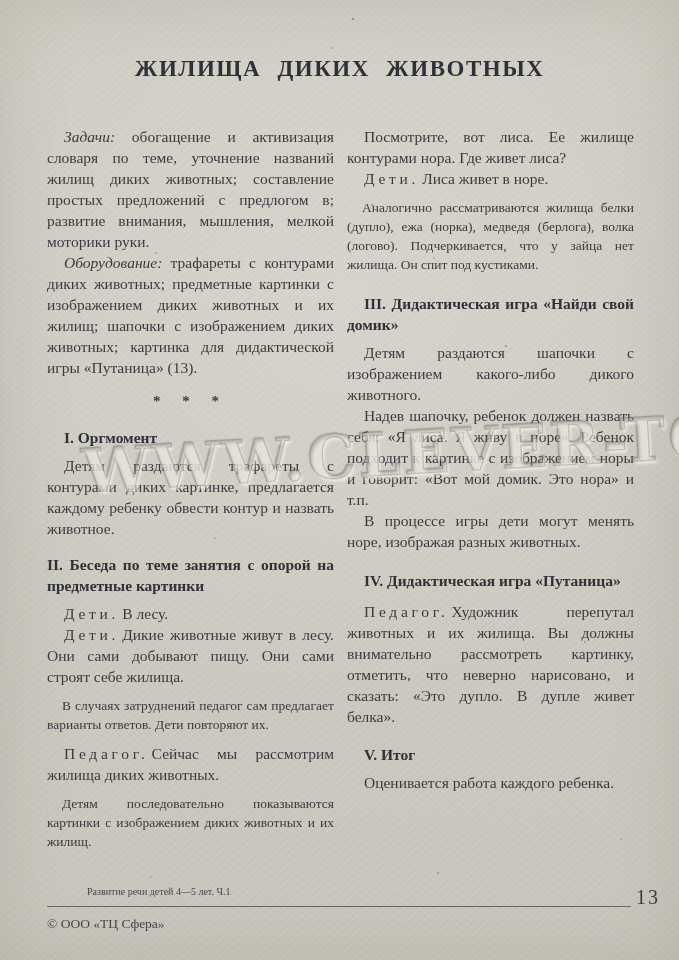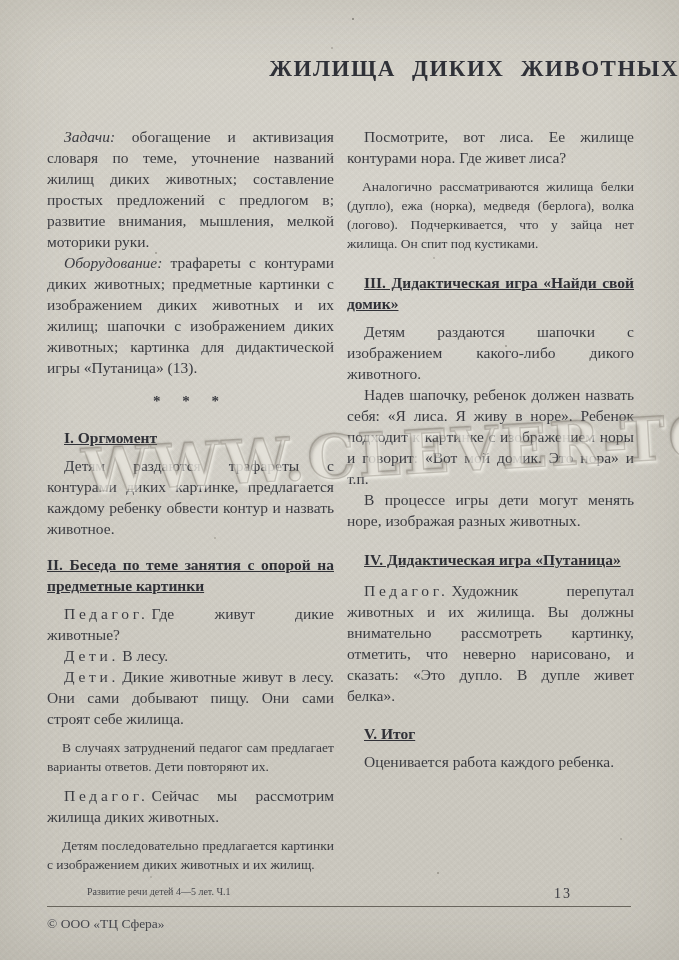--- a/index.html
+++ b/index.html
@@ -47,53 +47,53 @@
     color:rgba(205,201,190,0.10);
     -webkit-text-stroke:1.4px rgba(106,101,90,0.30);
     text-shadow:2px 3px 3px rgba(246,244,236,0.75), -1px -1px 2px rgba(95,90,80,0.22);
     pointer-events:none;
     z-index:3;
   }
   .title {
     position:absolute; top:56px; left:0;
     width:100%;
     margin:0;
-    text-align:right;
+    text-align:center;
     font-size:23px;
     font-weight:bold;
     letter-spacing:1.5px;
     word-spacing:9px;
     color:#2f3138;
   }
   .col {
     position:absolute; top:126px;
     width:287px;
     font-size:15.5px;
     line-height:21px;
     text-align:justify;
     z-index:2;
   }
   .col-left  { left:47px; }
   .col-right { left:347px; }
   .para   { margin:0; text-indent:17px; }
   .lead   { font-style:italic; }
   .sep    { margin:13px 0 8px; text-align:center; text-indent:0; letter-spacing:9px; font-weight:bold; font-size:15px; }
-  .h-section { margin:15px 0 7px; font-weight:bold; font-size:15.5px; text-indent:17px; color:#303137;text-decoration:underline; }
+  .h-section { margin:15px 0 7px; font-weight:bold; font-size:15.5px; text-indent:17px; color:#303137; }
   .h-flush   { text-indent:0; }
   .dialog { margin:0; text-indent:17px; }
   .speaker { letter-spacing:0.24em; margin-right:3px; }
   .note { margin:9px 0; font-size:13.5px; line-height:19px; text-indent:15px; }
   .mt   { margin-top:10px; }
   .footer-series {
     position:absolute; left:47px; top:886px;
     font-size:10px; color:#45464c;margin-left:40px;
   }
   .footer-page {
-    position:absolute; top:886px; left:529px; width:68px;
-    text-align:center; font-size:14px; letter-spacing:2px; color:#3a3b41;
+    position:absolute; top:886px; left:592px; width:68px;
+    text-align:right; font-size:20px; letter-spacing:2px; color:#3a3b41;
   }
   .footer-rule {
     position:absolute; left:47px; top:906px;
     width:584px; height:1px;
     background:rgba(88,85,76,0.85);
   }
   .footer-copyright {
     position:absolute; left:47px; top:916px;
     font-size:13.5px; color:#45464c;
   }
@@ -113,34 +113,34 @@
 
     <p class="para"><span class="lead">Оборудование:</span> <span>трафареты с контурами диких животных; предметные картинки с изображением диких животных и их жилищ; шапочки с изображением диких животных; картинка для дидактической игры «Путаница» (13).</span></p>
 
     <p class="sep">* * *</p>
 
     <p class="h-section">I. Оргмомент</p>
     <p class="para">Детям раздаются трафареты с контурами диких картинке, предлагается каждому ребенку обвести контур и назвать животное.</p>
 
     <p class="h-section h-flush">II. Беседа по теме занятия с опорой на предметные картинки</p>
 
-    <p class="dialog"><span class="speaker">Педагог.</span><span>Где живут дикие животные?</span></p>
     <p class="dialog"><span class="speaker">Дети.</span><span>В лесу.</span></p>
     <p class="dialog"><span class="speaker">Дети.</span><span>Дикие животные живут в лесу. Они сами добывают пищу. Они сами строят себе жилища.</span></p>
 
     <p class="note">В случаях затруднений педагог сам предлагает варианты ответов. Дети повторяют их.</p>
 
     <p class="dialog"><span class="speaker">Педагог.</span><span>Сейчас мы рассмотрим жилища диких животных.</span></p>
 
-    <p class="note">Детям последовательно предлагается картинки с изображением диких животных и их жилищ.</p>
+    <p class="note">Детям последовательно показываются картинки с изображением диких животных и их жилищ.</p>
   </div>
 
   <div class="col col-right">
     <p class="para">Посмотрите, вот лиса. Ее жилище контурами нора. Где живет лиса?</p>
 
+    <p class="dialog"><span class="speaker">Дети.</span><span>Лиса живет в норе.</span></p>
 
     <p class="note">Аналогично рассматриваются жилища белки (дупло), ежа (норка), медведя (берлога), волка (логово). Подчеркивается, что у зайца нет жилища. Он спит под кустиками.</p>
 
     <p class="h-section" style="margin-top:19px">III. Дидактическая игра «Найди свой домик»</p>
     <p class="para">Детям раздаются шапочки с изображением какого-либо дикого животного.</p>
     <p class="para">Надев шапочку, ребенок должен назвать себя: «Я лиса. Я живу в норе». Ребенок подходит к картинке с изображением норы и говорит: «Вот мой домик. Это нора» и т.п.</p>
     <p class="para">В процессе игры дети могут менять норе, изображая разных животных.</p>
 
     <p class="h-section" style="margin-top:18px">IV. Дидактическая игра «Путаница»</p>
 

